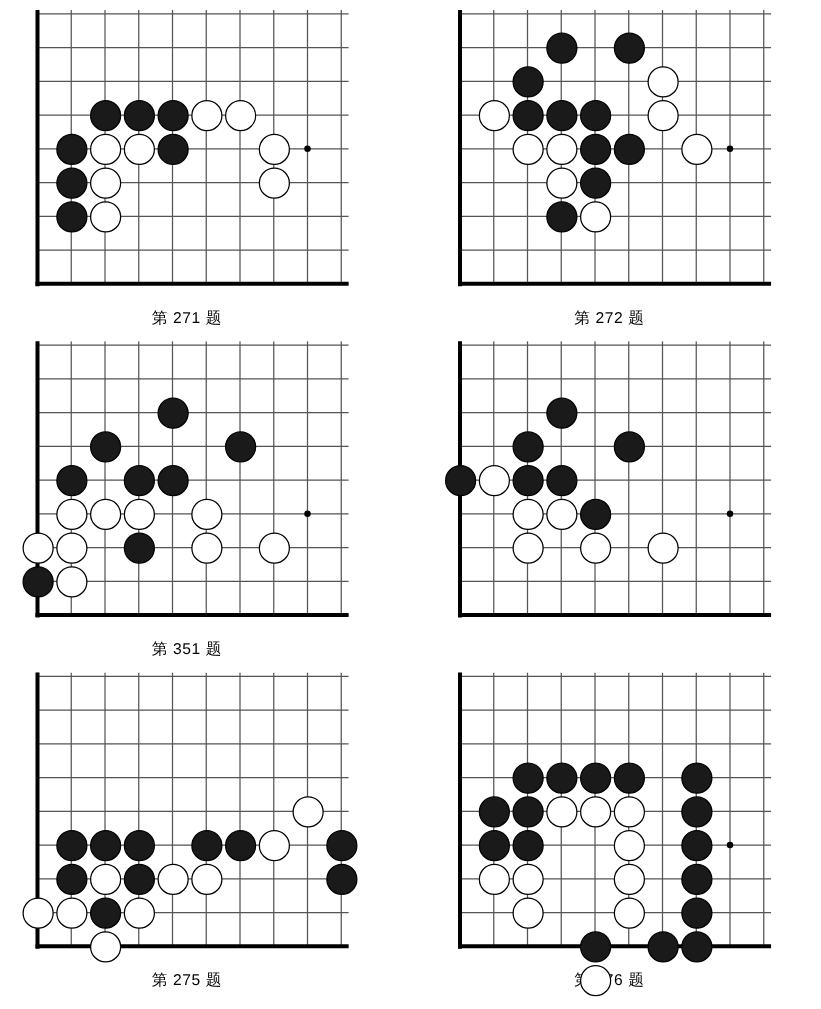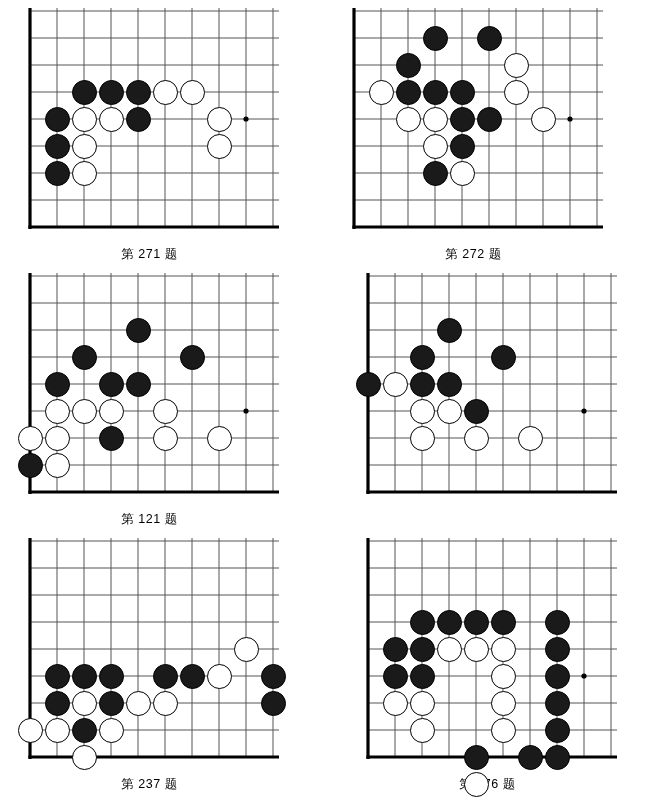--- a/index.html
+++ b/index.html
@@ -85,21 +85,21 @@
         <div class="stone black" style="width: 25px; height: 25px; left: 105.5px; top: 98.5px; z-index: 18;"></div>
         <div class="stone white" style="width: 25px; height: 25px; left: 186.5px; top: 98.5px; z-index: 19;"></div>
         <div class="stone black" style="width: 25px; height: 25px; left: 24.5px; top: 125.5px; z-index: 20;"></div>
         <div class="stone white" style="width: 25px; height: 25px; left: 51.5px; top: 125.5px; z-index: 21;"></div>
         <div class="stone white" style="width: 25px; height: 25px; left: 186.5px; top: 125.5px; z-index: 22;"></div>
         <div class="stone black" style="width: 25px; height: 25px; left: 24.5px; top: 152.5px; z-index: 23;"></div>
         <div class="stone white" style="width: 25px; height: 25px; left: 51.5px; top: 152.5px; z-index: 24;"></div>
       </div>
       <div class="caption" style="top: 238px;">第 271 题</div>
     </div>
-    <div class="problem" style="left: 344px; top: 8px;">
+    <div class="problem" style="left: 358px; top: 8px;">
       <div class="board" style="width: 259px; height: 232px;">
         <svg width="259" height="232">
           <line x1="10" y1="0" x2="10" y2="219" stroke="#555555" stroke-width="1"></line>
           <line x1="37" y1="0" x2="37" y2="219" stroke="#555555" stroke-width="1"></line>
           <line x1="64" y1="0" x2="64" y2="219" stroke="#555555" stroke-width="1"></line>
           <line x1="91" y1="0" x2="91" y2="219" stroke="#555555" stroke-width="1"></line>
           <line x1="118" y1="0" x2="118" y2="219" stroke="#555555" stroke-width="1"></line>
           <line x1="145" y1="0" x2="145" y2="219" stroke="#555555" stroke-width="1"></line>
           <line x1="172" y1="0" x2="172" y2="219" stroke="#555555" stroke-width="1"></line>
           <line x1="199" y1="0" x2="199" y2="219" stroke="#555555" stroke-width="1"></line>
@@ -176,21 +176,21 @@
         <div class="stone white" style="width: 25px; height: 25px; left: 78.5px; top: 125.5px; z-index: 18;"></div>
         <div class="stone white" style="width: 25px; height: 25px; left: 132.5px; top: 125.5px; z-index: 19;"></div>
         <div class="stone white" style="width: 25px; height: 25px; left: -2.5px; top: 152.5px; z-index: 20;"></div>
         <div class="stone white" style="width: 25px; height: 25px; left: 24.5px; top: 152.5px; z-index: 21;"></div>
         <div class="stone black" style="width: 25px; height: 25px; left: 78.5px; top: 152.5px; z-index: 22;"></div>
         <div class="stone white" style="width: 25px; height: 25px; left: 132.5px; top: 152.5px; z-index: 23;"></div>
         <div class="stone white" style="width: 25px; height: 25px; left: 186.5px; top: 152.5px; z-index: 24;"></div>
         <div class="stone black" style="width: 25px; height: 25px; left: -2.5px; top: 179.5px; z-index: 25;"></div>
         <div class="stone white" style="width: 25px; height: 25px; left: 24.5px; top: 179.5px; z-index: 26;"></div>
       </div>
-      <div class="caption" style="top: 238px;">第 121 题</div>
+      <div class="caption" style="top: 238px;">第 351 题</div>
     </div>
     <div class="problem" style="left: 358px; top: 273px;">
       <div class="board" style="width: 259px; height: 232px;">
         <svg width="259" height="232">
           <line x1="10" y1="0" x2="10" y2="219" stroke="#555555" stroke-width="1"></line>
           <line x1="37" y1="0" x2="37" y2="219" stroke="#555555" stroke-width="1"></line>
           <line x1="64" y1="0" x2="64" y2="219" stroke="#555555" stroke-width="1"></line>
           <line x1="91" y1="0" x2="91" y2="219" stroke="#555555" stroke-width="1"></line>
           <line x1="118" y1="0" x2="118" y2="219" stroke="#555555" stroke-width="1"></line>
           <line x1="145" y1="0" x2="145" y2="219" stroke="#555555" stroke-width="1"></line>
@@ -265,21 +265,21 @@
         <div class="stone black" style="width: 25px; height: 25px; left: 78.5px; top: 152.5px; z-index: 20;"></div>
         <div class="stone white" style="width: 25px; height: 25px; left: 105.5px; top: 152.5px; z-index: 21;"></div>
         <div class="stone white" style="width: 25px; height: 25px; left: 132.5px; top: 152.5px; z-index: 22;"></div>
         <div class="stone black" style="width: 25px; height: 25px; left: 240.5px; top: 152.5px; z-index: 23;"></div>
         <div class="stone white" style="width: 25px; height: 25px; left: -2.5px; top: 179.5px; z-index: 24;"></div>
         <div class="stone white" style="width: 25px; height: 25px; left: 24.5px; top: 179.5px; z-index: 25;"></div>
         <div class="stone black" style="width: 25px; height: 25px; left: 51.5px; top: 179.5px; z-index: 26;"></div>
         <div class="stone white" style="width: 25px; height: 25px; left: 78.5px; top: 179.5px; z-index: 27;"></div>
         <div class="stone white" style="width: 25px; height: 25px; left: 51.5px; top: 206.5px; z-index: 28;"></div>
       </div>
-      <div class="caption" style="top: 238px;">第 237 题</div>
+      <div class="caption" style="top: 238px;">第 275 题</div>
     </div>
     <div class="problem" style="left: 358px; top: 538px;">
       <div class="board" style="width: 259px; height: 232px;">
         <svg width="259" height="232">
           <line x1="10" y1="0" x2="10" y2="219" stroke="#555555" stroke-width="1"></line>
           <line x1="37" y1="0" x2="37" y2="219" stroke="#555555" stroke-width="1"></line>
           <line x1="64" y1="0" x2="64" y2="219" stroke="#555555" stroke-width="1"></line>
           <line x1="91" y1="0" x2="91" y2="219" stroke="#555555" stroke-width="1"></line>
           <line x1="118" y1="0" x2="118" y2="219" stroke="#555555" stroke-width="1"></line>
           <line x1="145" y1="0" x2="145" y2="219" stroke="#555555" stroke-width="1"></line>

